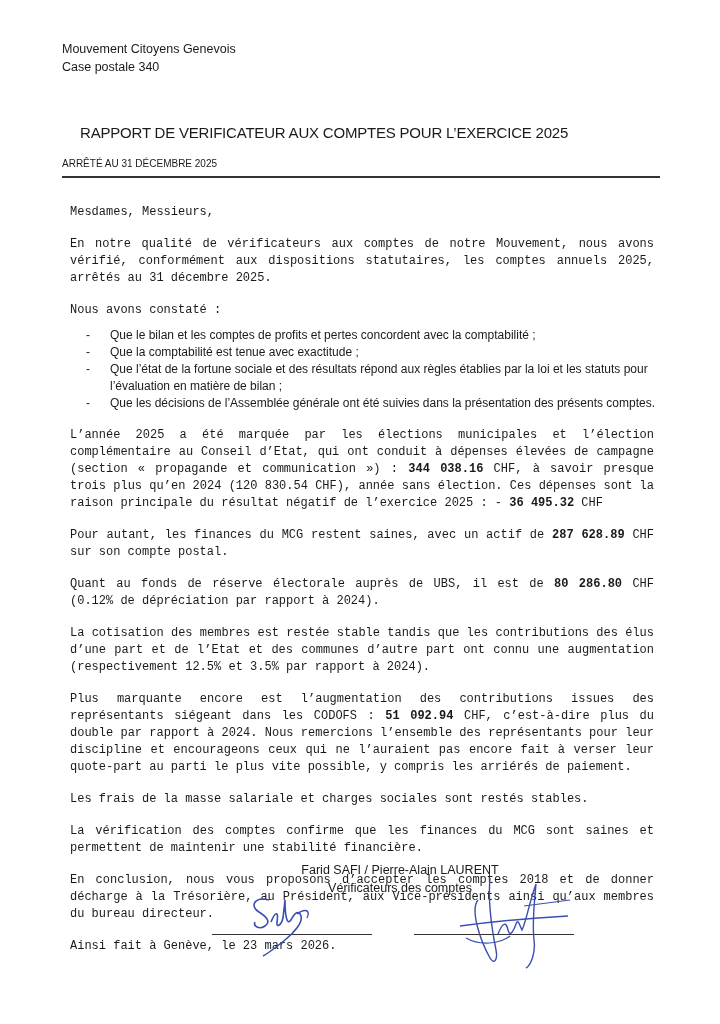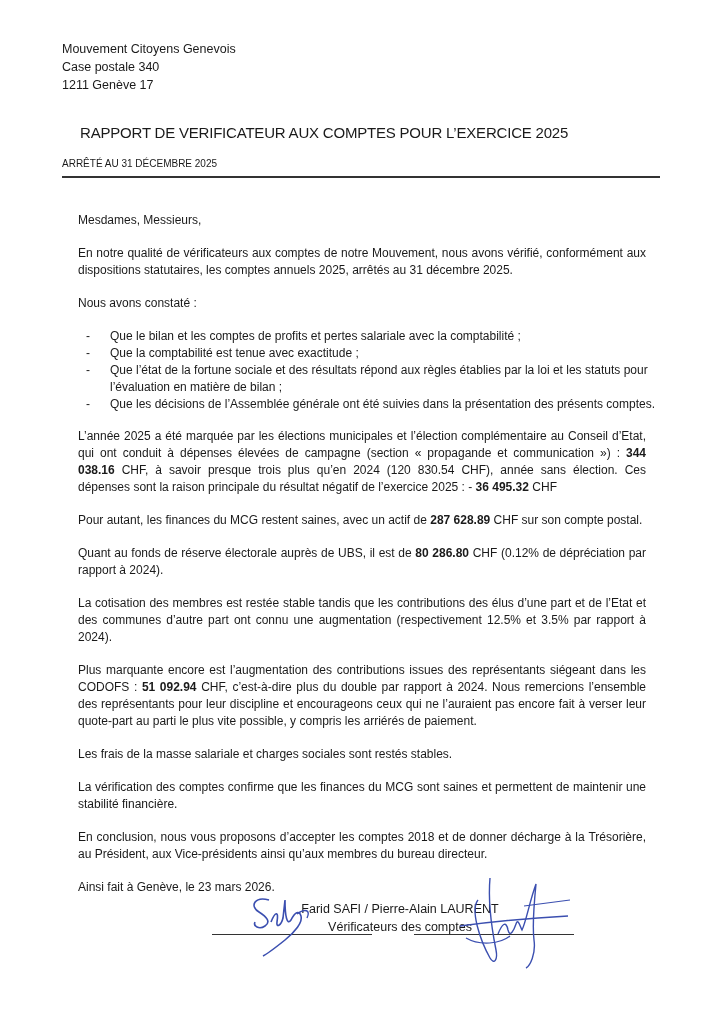--- a/index.html
+++ b/index.html
@@ -7,53 +7,52 @@
       width: 720px; height: 1024px; position: relative; overflow: hidden;
       font-family: "Liberation Sans", sans-serif; color: #1a1a1a;
     }
     .page { position: absolute; left: 0; top: 0; width: 648px; height: 1024px; }
     .addr { position: absolute; left: 62px; top: 40px; font-size: 12.5px; line-height: 18px; }
     .addr div { white-space: nowrap; }
     .title { position: absolute; left: 80px; top: 124px; font-size: 15px; font-weight: normal; letter-spacing: -0.2px; white-space: nowrap; }
     .subtitle { position: absolute; left: 62px; top: 158px; font-size: 10px; white-space: nowrap; }
     .rule { position: absolute; left: 62px; top: 176px; width: 598px; height: 2px; background: #333; }
     .body { position: absolute; left: 62px; top: 196px; width: 600px; font-size: 12px; line-height: 17px; }
-    .body p { margin: 16px; text-align: justify; }
+    .body p { margin: 8px; text-align: justify; font-family: Liberation Mono, monospace; }
     .body p.gap { margin-top: 15px; }
     .body ul { list-style: none; margin: 8px 0 0 0; padding: 0; }
     .body li { position: relative; padding-left: 48px; margin: 0; text-align: left; }
     .body li .dash { position: absolute; left: 24px; top: 0; }
     b { font-weight: bold; }
-    .sigblock { position: absolute; left: 240px; top: 861px; width: 320px; text-align: center; font-size: 12.5px; line-height: 18px; margin-top: 39px; }
+    .sigblock { position: absolute; left: 240px; top: 861px; width: 320px; text-align: center; font-size: 12.5px; line-height: 18px; }
     .sigline { position: absolute; height: 1px; background: #333; top: 934px; }
     .sig1 { left: 212px; width: 160px; }
     .sig2 { left: 414px; width: 160px; }
     svg.signature { position: absolute; }
   </style>
 </head>
 <body>
 
 <div class="page">
 
   <div class="addr">
     <div>Mouvement Citoyens Genevois</div>
     <div>Case postale 340</div>
-    <div>1211 Genève 17</div>
   </div>
 
   <div class="title">RAPPORT DE VERIFICATEUR AUX COMPTES POUR L’EXERCICE 2025</div>
   <div class="subtitle">ARRÊTÉ AU 31 DÉCEMBRE 2025</div>
   <div class="rule"></div>
 
   <div class="body">
     <p>Mesdames, Messieurs,</p>
     <p class="gap">En notre qualité de vérificateurs aux comptes de notre Mouvement, nous avons vérifié, conformément aux dispositions statutaires, les comptes annuels 2025, arrêtés au 31 décembre 2025.</p>
     <p class="gap">Nous avons constaté :</p>
     <ul>
-      <li><span class="dash">-</span><span>Que le bilan et les comptes de profits et pertes salariale avec la comptabilité ;</span></li>
+      <li><span class="dash">-</span><span>Que le bilan et les comptes de profits et pertes concordent avec la comptabilité ;</span></li>
       <li><span class="dash">-</span><span>Que la comptabilité est tenue avec exactitude ;</span></li>
       <li><span class="dash">-</span><span>Que l’état de la fortune sociale et des résultats répond aux règles établies par la loi et les statuts pour l’évaluation en matière de bilan ;</span></li>
       <li><span class="dash">-</span><span>Que les décisions de l’Assemblée générale ont été suivies dans la présentation des présents comptes.</span></li>
     </ul>
 
     <p class="gap"><span>L’année 2025 a été marquée par les élections municipales et l’élection complémentaire au Conseil d’Etat, qui ont conduit à dépenses élevées de campagne (section « propagande et communication ») : </span><b>344 038.16</b><span> CHF, à savoir presque trois plus qu’en 2024 (120 830.54 CHF), année sans élection. Ces dépenses sont la raison principale du résultat négatif de l’exercice 2025 : - </span><b>36 495.32</b><span> CHF</span></p>
 
     <p class="gap"><span>Pour autant, les finances du MCG restent saines, avec un actif de </span><b>287 628.89</b><span> CHF sur son compte postal.</span></p>
 
     <p class="gap"><span>Quant au fonds de réserve électorale auprès de UBS, il est de </span><b>80 286.80</b><span> CHF (0.12% de dépréciation par rapport à 2024).</span></p>

